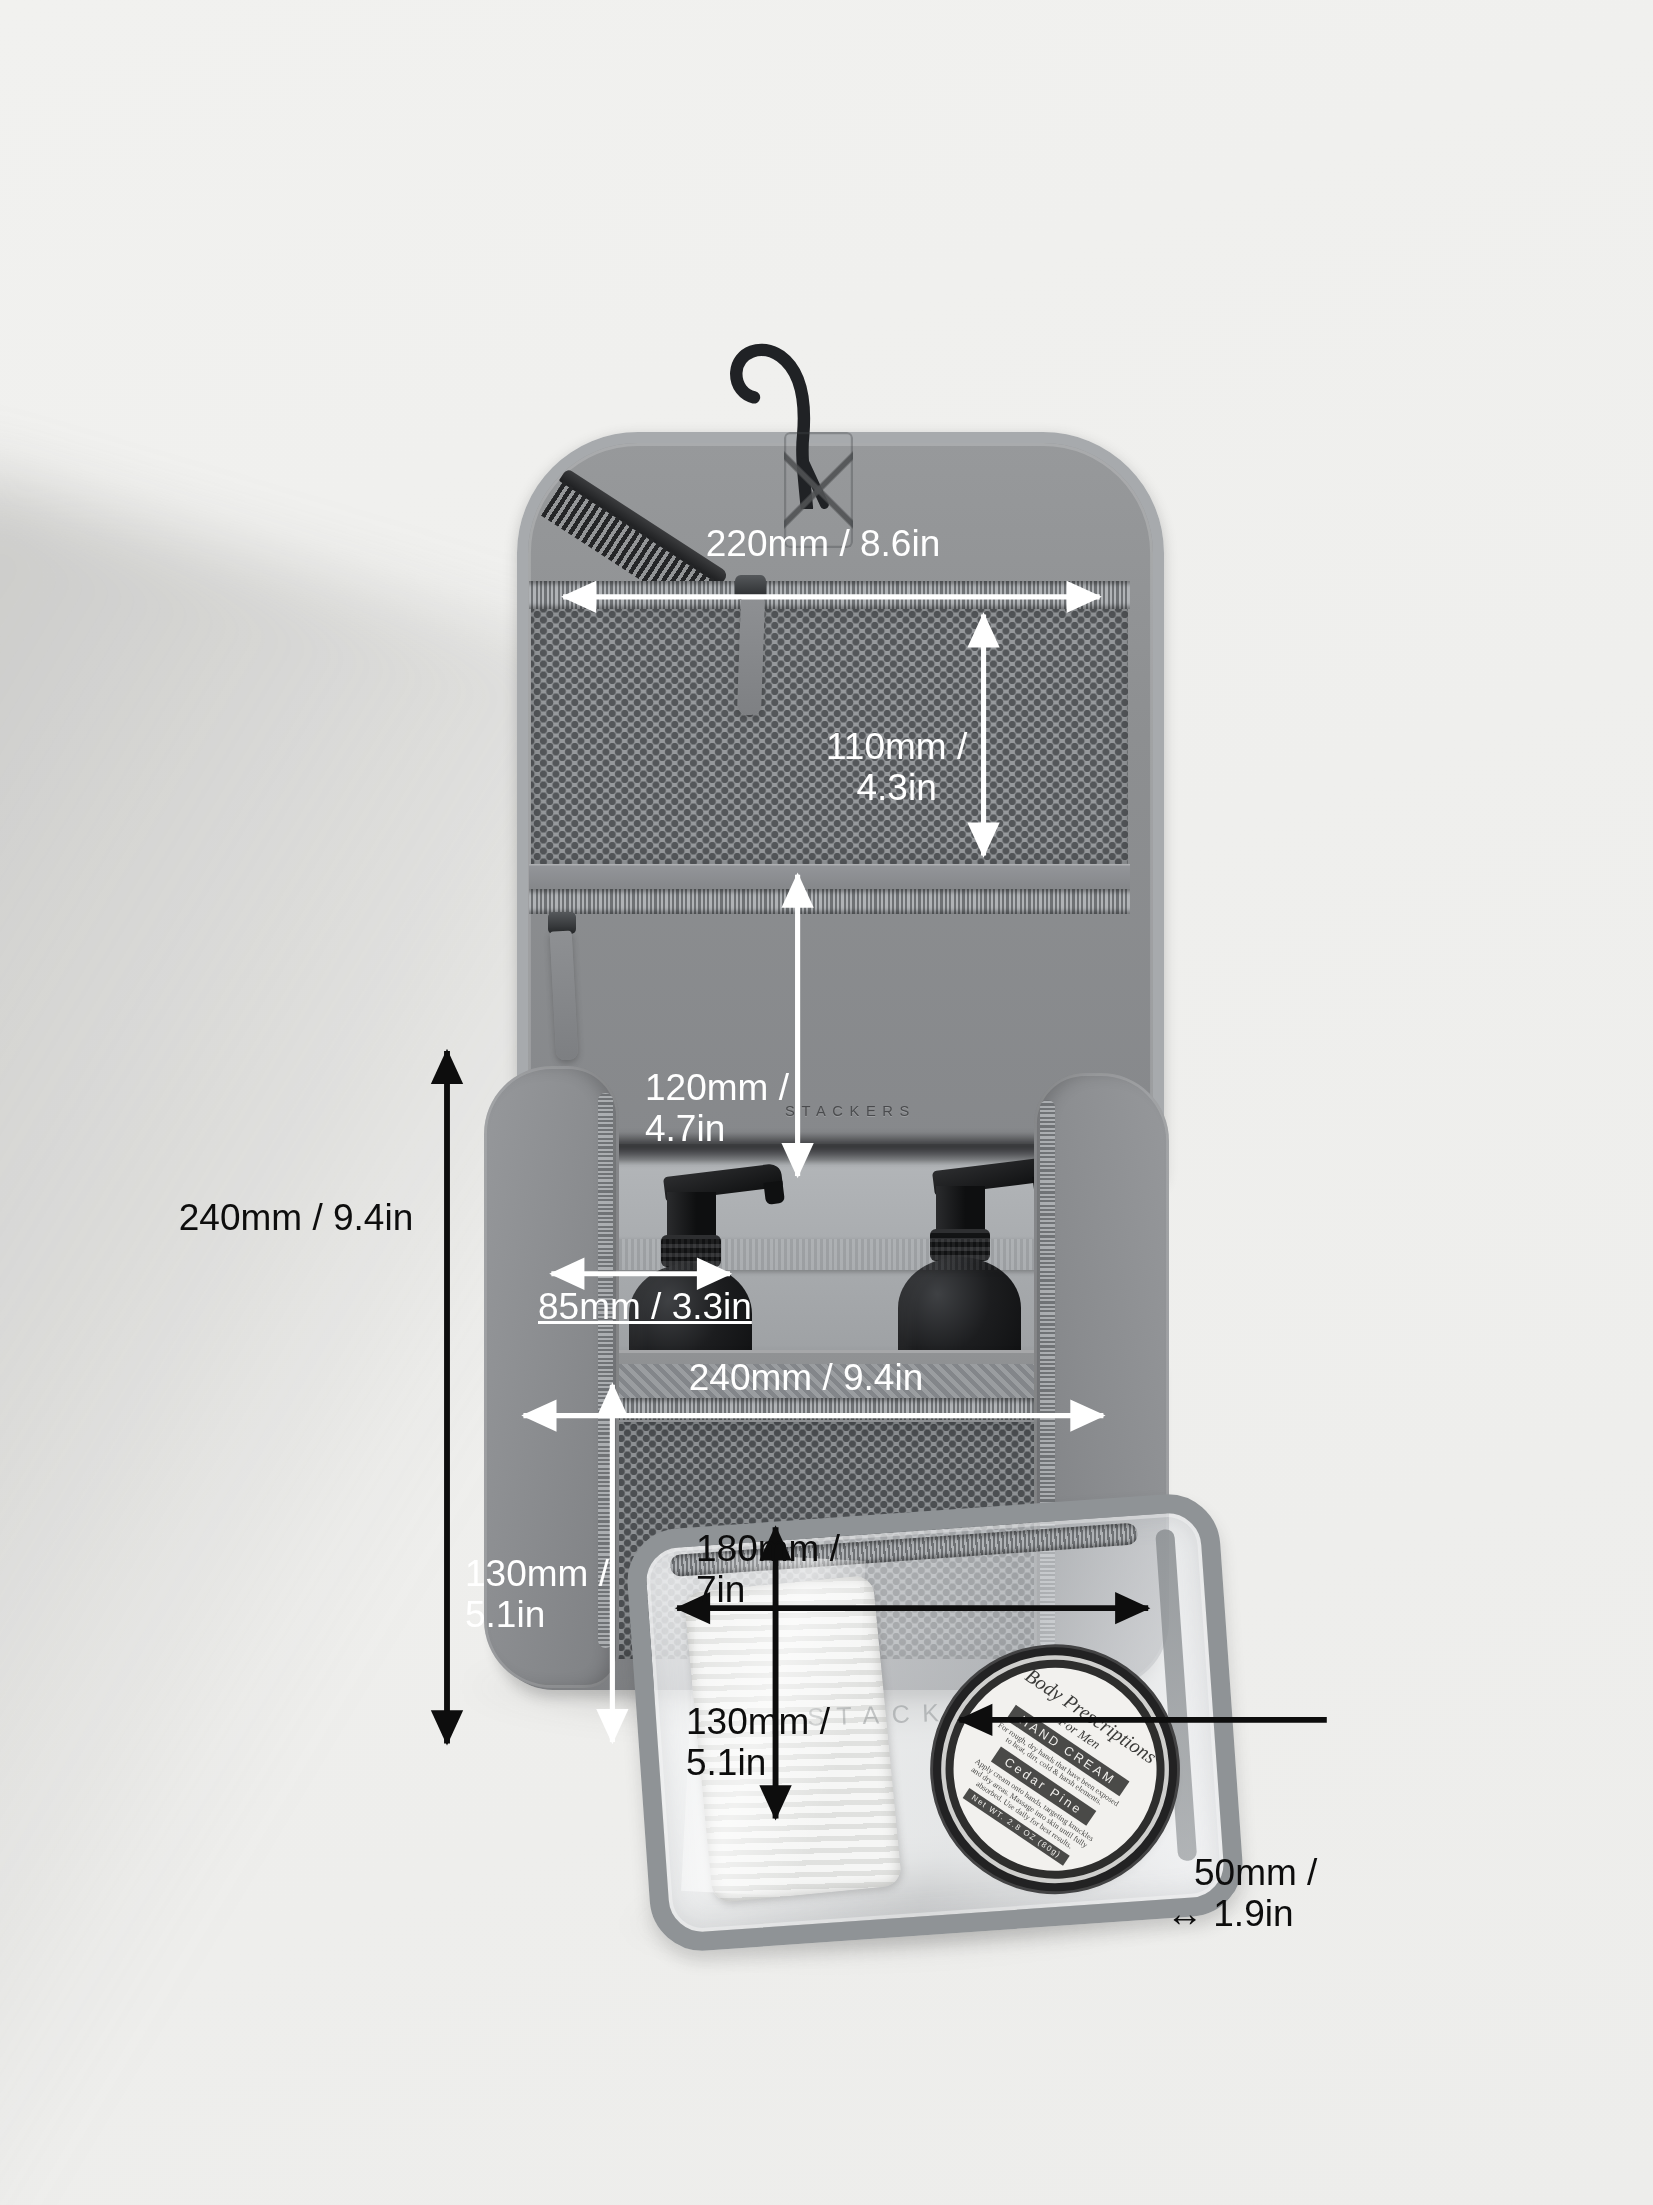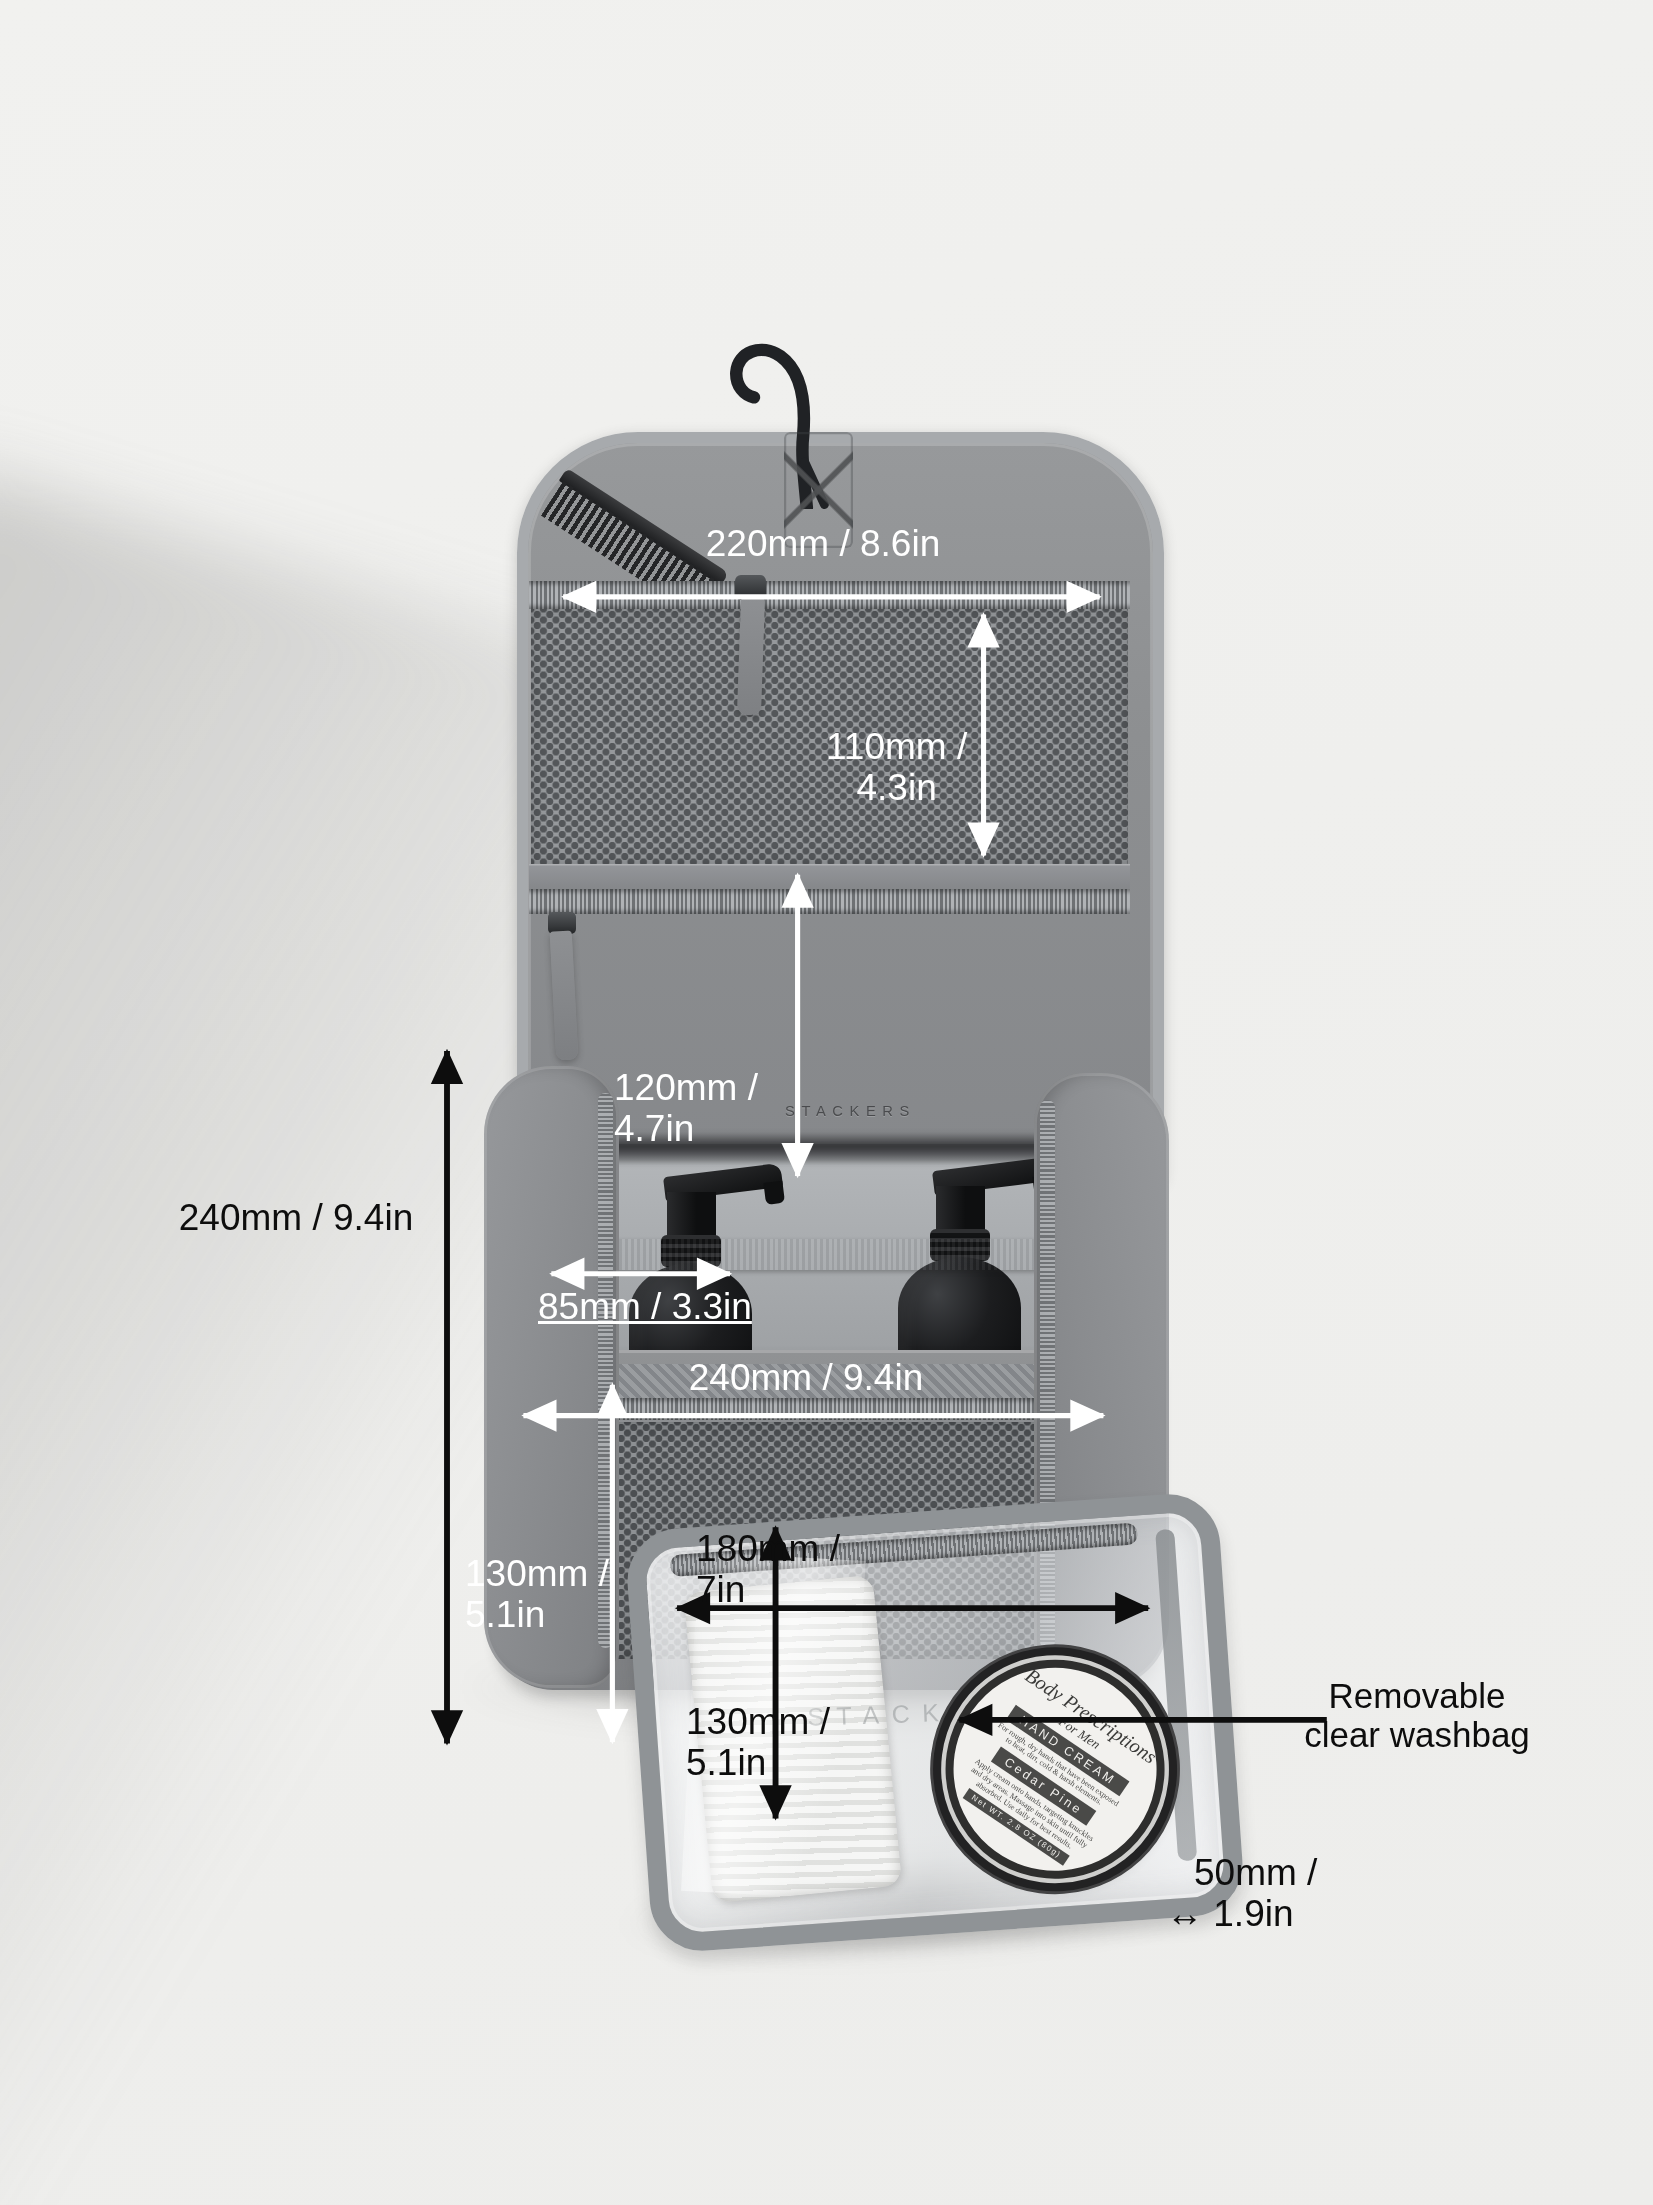--- a/index.html
+++ b/index.html
@@ -195,21 +195,21 @@
   
   .arrows-svg{ left:0; top:0; z-index:20; pointer-events:none;}
 
   
   .dl{ position:absolute; z-index:21; font-size:37px; line-height:41px; white-space:nowrap;}
   .dl span{display:block;}
   .dl-white{color:#ffffff;}
   .dl-black{color:#0d0d0d;}
   .dl-a{left:823px; top:523px; transform:translateX(-50%);}
   .dl-b{left:826px; top:726px;text-align:center;}
-  .dl-c{left:614px; top:1067px;}
+  .dl-c{left:645px; top:1067px;}
   .dl-d{left:538px; top:1286px;text-decoration:underline;}
   .dl-e{left:806px; top:1357px; transform:translateX(-50%);}
   .dl-f{left:296px; top:1197px; transform:translateX(-50%);}
   .dl-g{left:465px; top:1553px;}
   .dl-h{left:696px; top:1528px;}
   .dl-i{left:686px; top:1701px;}
   .dl-j{left:1166px; top:1852px;}
   .dl-j span:first-child{margin-left:28px;}
   .callout{ position:absolute; left:1417px; top:1676px; transform:translateX(-50%);
     z-index:21; color:#0d0d0d; font-size:35px; line-height:39px; text-align:center; white-space:nowrap;}
@@ -348,19 +348,15 @@
   </div>
   <div class="dl dl-black dl-i">
     <span>130mm /</span>
     <span>5.1in</span>
   </div>
   <div class="dl dl-black dl-j">
     <span>50mm /</span>
     <span>↔ 1.9in</span>
   </div>
 
-  <div class="callout">
-    <span style="display:block">Removable</span>
-    <span style="display:block">clear washbag</span>
-  </div>
 
 </div>
 
 
 </body></html>

